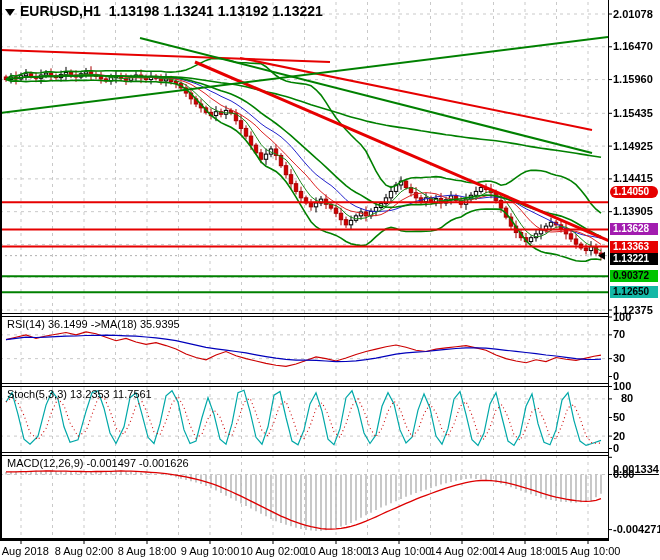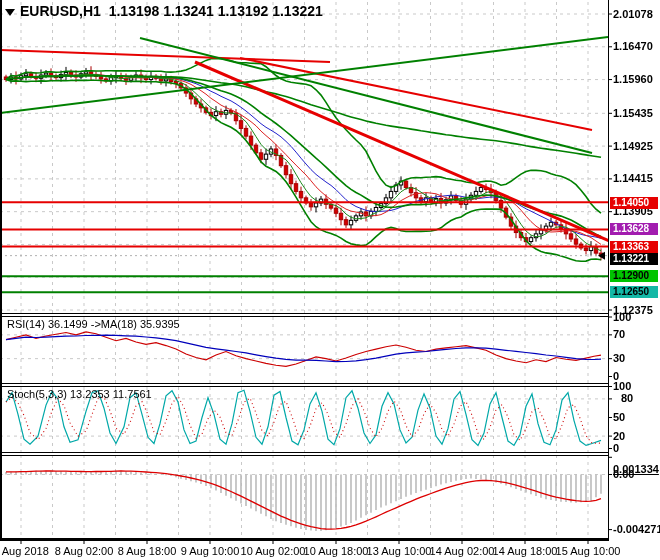--- a/index.html
+++ b/index.html
@@ -561,34 +561,35 @@
   <div class="hdr">
     <span class="tri"></span><span>EURUSD,H1</span>&nbsp;
     <span>1.13198</span>
     <span>1.13241</span>
     <span>1.13192</span>
     <span>1.13221</span>
   </div>
 
   <div class="plabel" style="top:318px">RSI(14) 36.1499  -&gt;MA(18) 35.9395</div>
   <div class="plabel" style="top:388px">Stoch(5,3,3) 13.2353 11.7561</div>
+  <div class="plabel" style="top:457px">MACD(12,26,9) -0.001497 -0.001626</div>
 
   <div id="price-axis">
       <div class="axlab" style="top: 7.5px;">2.01078</div>
       <div class="axlab" style="top: 40.2828px;">1.16470</div>
       <div class="axlab" style="top: 73.0656px;">1.15960</div>
       <div class="axlab" style="top: 106.813px;">1.15435</div>
       <div class="axlab" style="top: 139.595px;">1.14925</div>
       <div class="axlab" style="top: 172.378px;">1.14415</div>
       <div class="axlab" style="top: 205.161px;">1.13905</div>
       <div class="axlab" style="top: 303.509px;">1.12375</div>
-      <div class="tag" style="top: 197px; background: rgb(230, 0, 0); color: rgb(255, 255, 255);">1.14050</div>
+      <div class="tag" style="top: 186px; background: rgb(230, 0, 0); color: rgb(255, 255, 255); border-radius: 6px;">1.14050</div>
       <div class="tag" style="top: 223.467px; background: #a21caf; color: rgb(255, 255, 255);">1.13628</div>
       <div class="tag" style="top: 240.501px; background: rgb(230, 0, 0); color: rgb(255, 255, 255);">1.13363</div>
-      <div class="tag" style="top: 270.262px; background: rgb(0, 196, 0); color: rgb(0, 0, 0);">1.12900</div>
+      <div class="tag" style="top: 270.262px; background: rgb(0, 196, 0); color: rgb(0, 0, 0);">0.90372</div>
       <div class="tag" style="top: 286.332px; background: #14b8a6; color: rgb(0, 0, 0);">1.12650</div>
       <div class="tag" style="top: 252.629px; background: rgb(0, 0, 0); color: rgb(255, 255, 255);">1.13221</div>
       <div class="axlab" style="top: 310.5px;">100</div>
       <div class="axlab" style="top: 328.35px;">70</div>
       <div class="axlab" style="top: 352.15px;">30</div>
       <div class="axlab" style="top: 370px;">0</div>
       <div class="axlab" style="top: 380px;">100</div>
       <div class="axlab" style="top: 392.4px; padding-left: 8px;">80</div>
       <div class="axlab" style="top: 411px;">50</div>
       <div class="axlab" style="top: 429.6px;">20</div>

